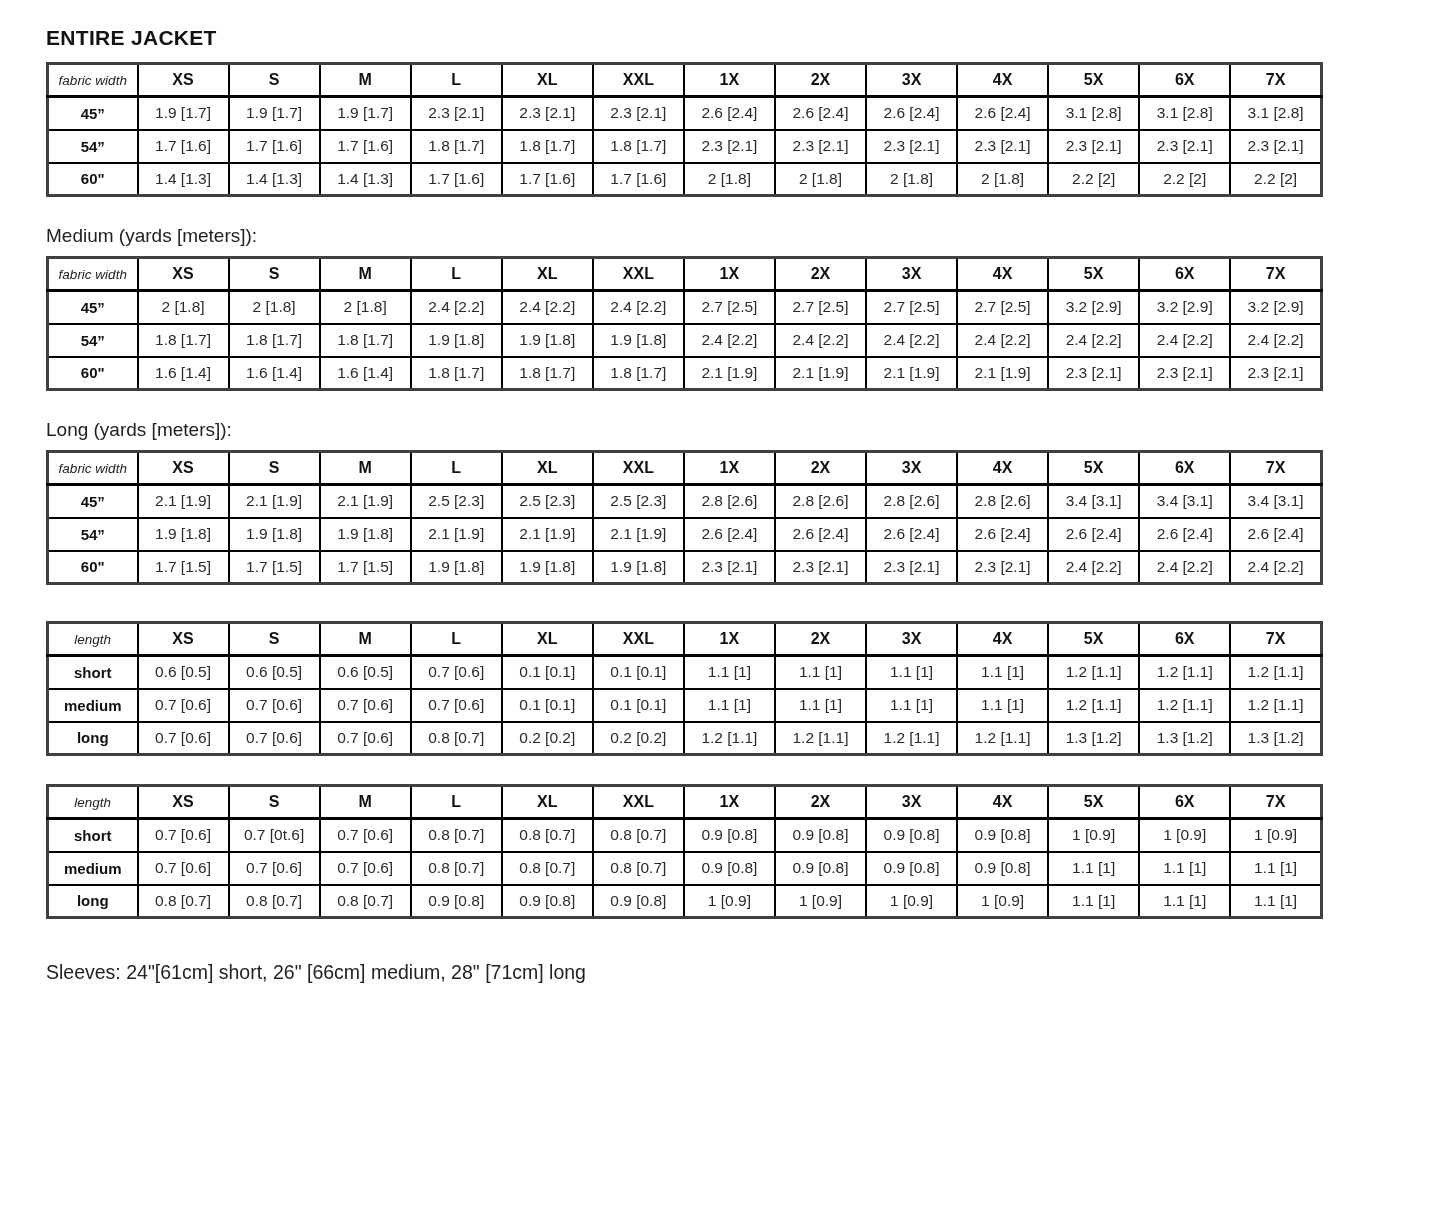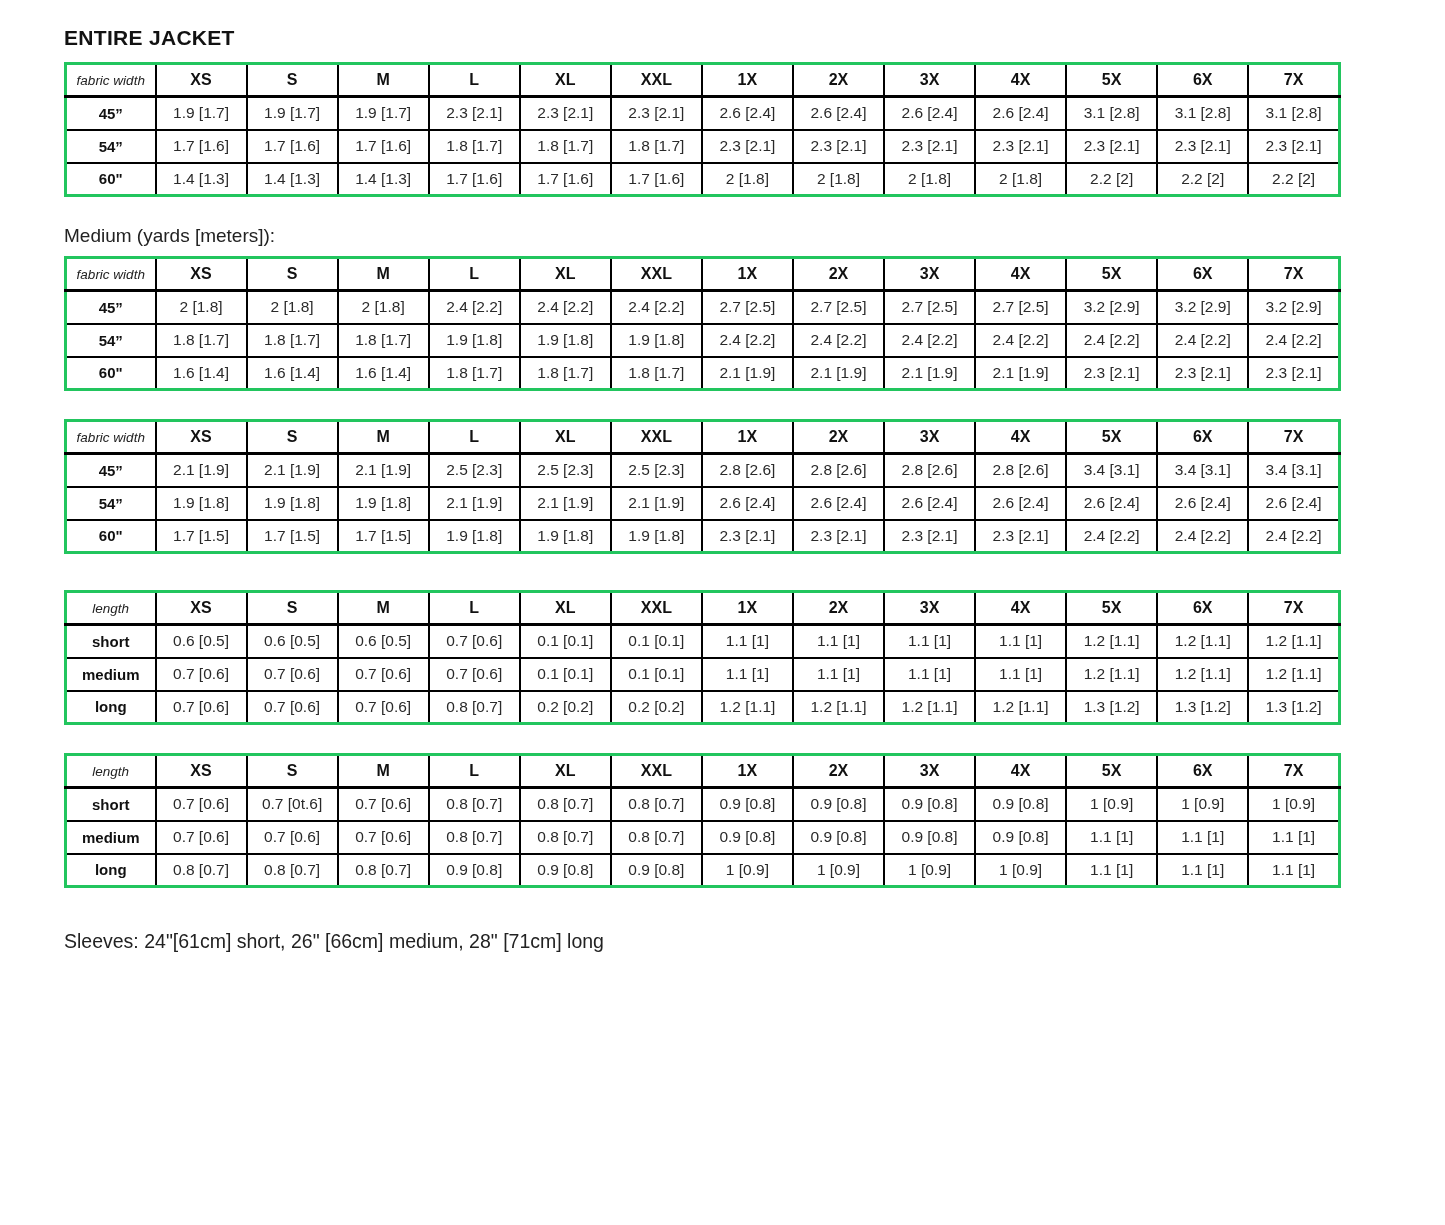--- a/index.html
+++ b/index.html
@@ -9,21 +9,21 @@
     background: #ffffff;
   }
   body {
     width: 1445px;
     height: 1225px;
     font-family: "Liberation Sans", sans-serif;
     color: #1c1c1c;
     overflow: hidden;
   }
   .page {
-    padding: 26px 0 0 64px;
+    padding: 26px 0 0 46px;
     width: 1445px;
   }
   section.doc-section { margin-top: 36px; }
   section.doc-section:first-of-type { margin-top: 0; }
   .section-heading {
     font-size: 21px;
     font-weight: bold;
     letter-spacing: 0.3px;
     color: #121212;
     margin: 0;
@@ -33,21 +33,21 @@
   .table-title {
     font-size: 19px;
     font-weight: normal;
     color: #222222;
     margin: 0 0 9px 0;
   }
   table.yardage-table {
     border-collapse: collapse;
     table-layout: fixed;
     width: 1277px;
-    border: 3px solid #22c55e;
+    border: 3px solid #404040;
     background: #ffffff;
   }
   .yardage-table th,
   .yardage-table td {
     border: 2px solid #000000;
     height: 33px;
     padding: 0 2px;
     text-align: center;
     vertical-align: middle;
     white-space: nowrap;
@@ -257,20 +257,21 @@
                 <td class="value-cell">2.1 [1.9]</td>
                 <td class="value-cell">2.1 [1.9]</td>
                 <td class="value-cell">2.3 [2.1]</td>
                 <td class="value-cell">2.3 [2.1]</td>
                 <td class="value-cell">2.3 [2.1]</td>
               </tr>
             </tbody>
           </table>
         </div>
         <div class="table-block">
+          <p class="table-title">Long (yards [meters]):</p>
           <table class="yardage-table">
             <colgroup>
               <col style="width: 90px;">
               <col>
               <col>
               <col>
               <col>
               <col>
               <col>
               <col>

